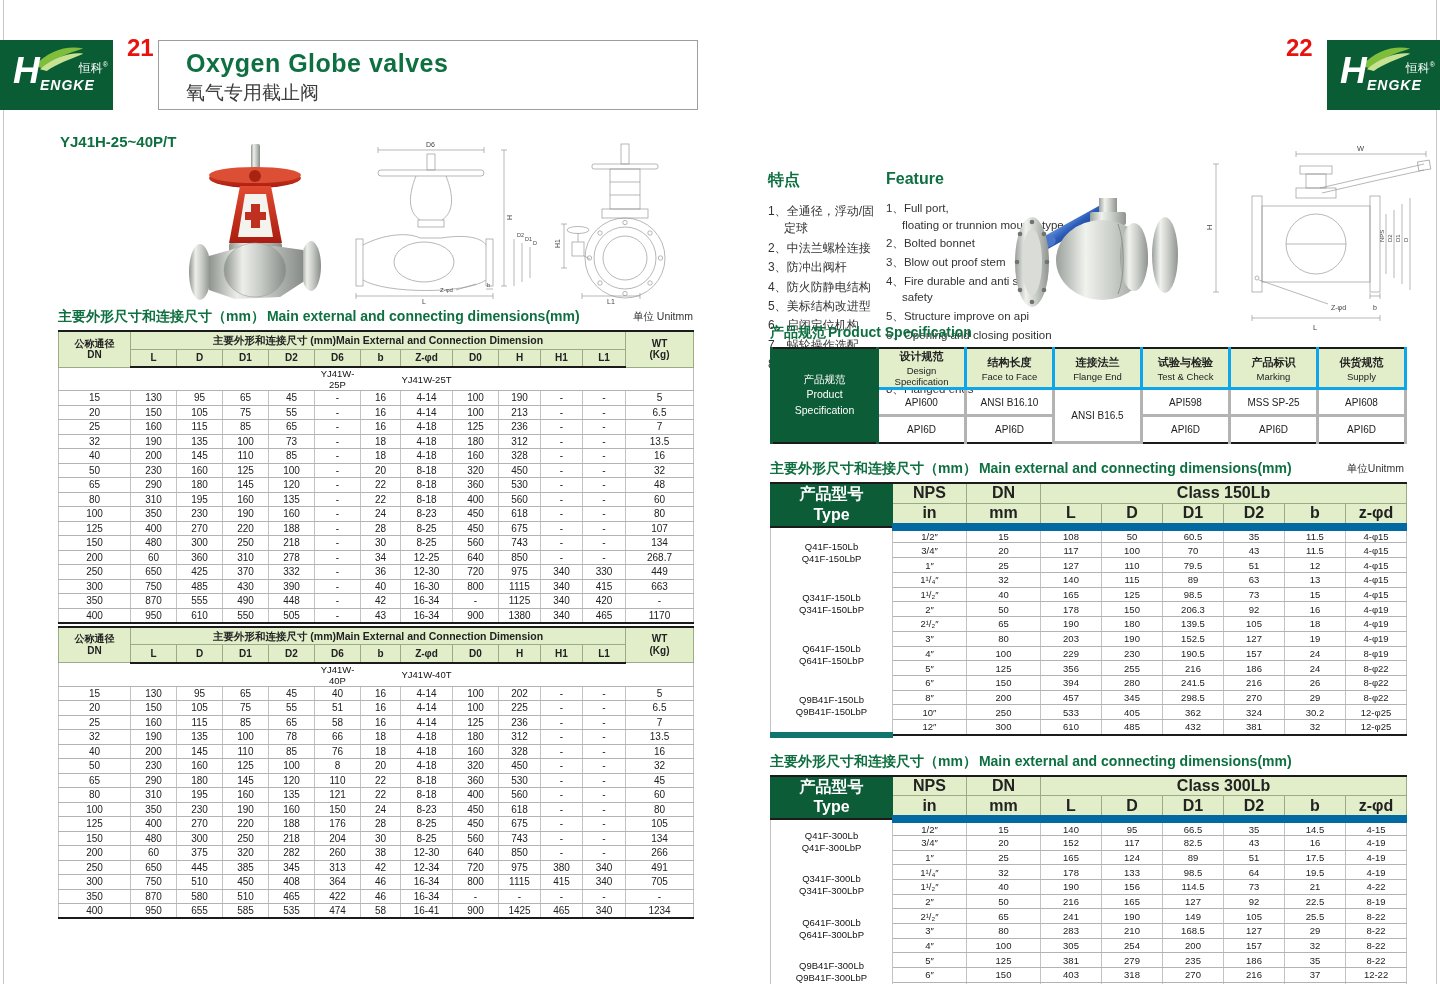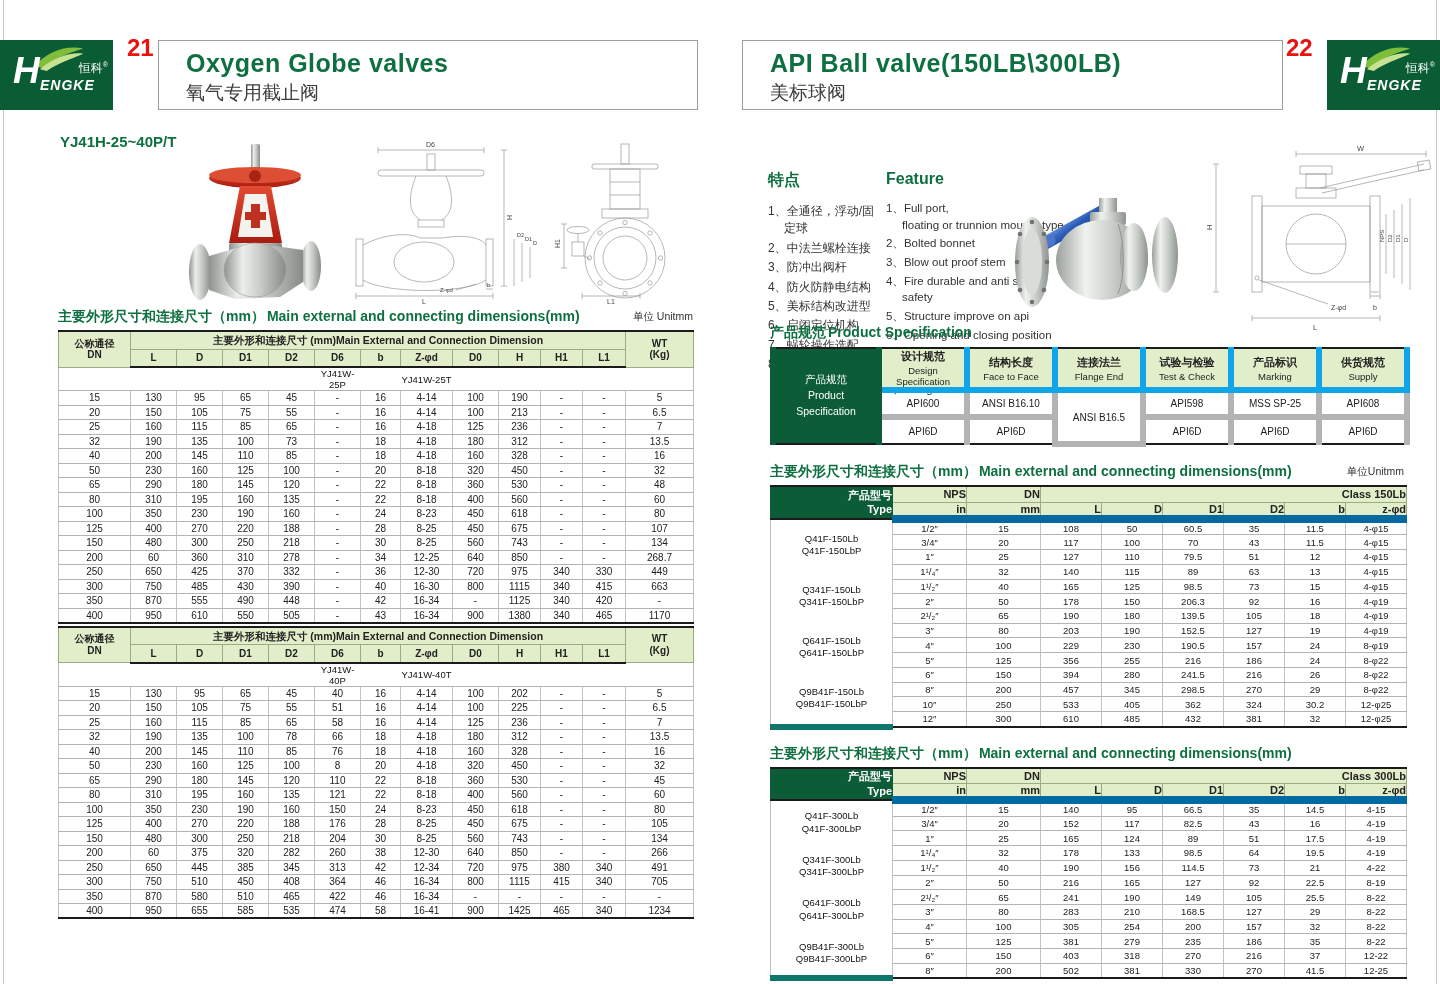--- a/index.html
+++ b/index.html
@@ -58,32 +58,32 @@
     padding-left:16px;text-indent:-16px;margin-bottom:2px}
   .feat-cn .feat-item{font-size:12px}
 
   .r-photo{position:absolute;left:1002px;top:142px;width:192px;height:184px}
   .r-draw{position:absolute;left:1200px;top:138px;width:234px;height:196px}
 
   .r-content{position:absolute;left:770px;top:322px;width:636px}
 
   table.spec{width:634px;border-collapse:collapse;table-layout:fixed;margin-top:3px;margin-bottom:14px;
     border-left:1px solid #bbb;border-right:1px solid #bbb}
-  table.spec td,table.spec th{border:6px solid #0ea5e9;text-align:center}
+  table.spec td,table.spec th{border:3px solid #0ea5e9;text-align:center}
   table.spec td.corner{background:#0d5c38;color:#fff;font-size:10.5px;line-height:1.5;border-color:#0d5c38;border-top:2px solid #1b1b1b;border-bottom:2px solid #1b1b1b}
   table.spec th{background:#e2eeca;height:30px;font-weight:bold;border-top:2px solid #1b1b1b}
   table.spec th .h-cn{font-size:11px}
   table.spec th .h-en{font-size:9.5px;font-weight:normal;margin-top:1px}
   table.spec td.v{height:27px;font-size:10px;color:#222;border-color:#b3b3b3}
   table.spec tr:last-child td{border-bottom:2px solid #1b1b1b}
 
   table.dim2{width:636px;border-collapse:collapse;table-layout:fixed;margin-top:2px;margin-bottom:13px;
     border-left:1px solid #bbb;border-right:1px solid #bbb;font-size:9.5px}
-  table.dim2 th{background:#e2eeca;border:1px solid #9aab85;font-weight:bold;font-size:11px;
-    height:16px;text-align:right;color:#222}
+  table.dim2 th{background:#e2eeca;border:1px solid #9aab85;font-weight:bold;font-size:16px;
+    height:16px;text-align:center;color:#222}
   table.dim2 tr.hrow1 th{border-top:2px solid #1b1b1b}
   table.dim2 tr.hrow2 th{border-bottom:8px solid #0369a1}
   table.dim2 th.type{background:#0d5c38;color:#fff;font-weight:bold;line-height:1.3;border-color:#0d5c38;border-top:2px solid #1b1b1b;border-bottom:2px solid #1b1b1b}
   table.dim2 td{border-left:1px solid #c3c3c3;border-right:1px solid #c3c3c3;border-bottom:1px solid #b3b3b3;
     text-align:center;height:14px;padding:0;color:#222}
   table.dim2 td.typecol{background:#fff;border-bottom:6px solid #0f766e;vertical-align:middle}
   table.dim2 tbody tr:last-child td{border-bottom:2px solid #1b1b1b}
   .typewrap{display:flex;flex-direction:column;justify-content:space-around;align-items:center}
   .typelabel{white-space:pre-line;font-size:9.5px;line-height:1.3;color:#111;text-align:center}
 
@@ -104,24 +104,20 @@
     <span class="lh">H</span>
     <span class="le">ENGKE</span>
     <span class="lc"><span>恒科</span><sup>®</sup></span>
   </div>
   <div class="pagenum pn-left">21</div>
   <div class="titlebox tb-left">
     <div class="t-en">Oxygen Globe valves</div>
     <div class="t-cn">氧气专用截止阀</div>
   </div>
 
-  <div class="titlebox tb-right">
-    <div class="t-en">API Ball valve(150LB\300LB)</div>
-    <div class="t-cn">美标球阀</div>
-  </div>
   <div class="pagenum pn-right">22</div>
   <div class="logo logo-right">
     <svg class="leaf" viewBox="0 0 60 30">
       <path d="M2,24 C18,6 40,0 58,4 C42,9 24,15 12,27 Z" fill="#7fbe3a"></path>
       <path d="M8,28 C24,14 44,8 58,10 C44,16 26,22 16,30 Z" fill="#c8e294"></path>
     </svg>
     <span class="lh">H</span>
     <span class="le">ENGKE</span>
     <span class="lc"><span>恒科</span><sup>®</sup></span>
   </div>

